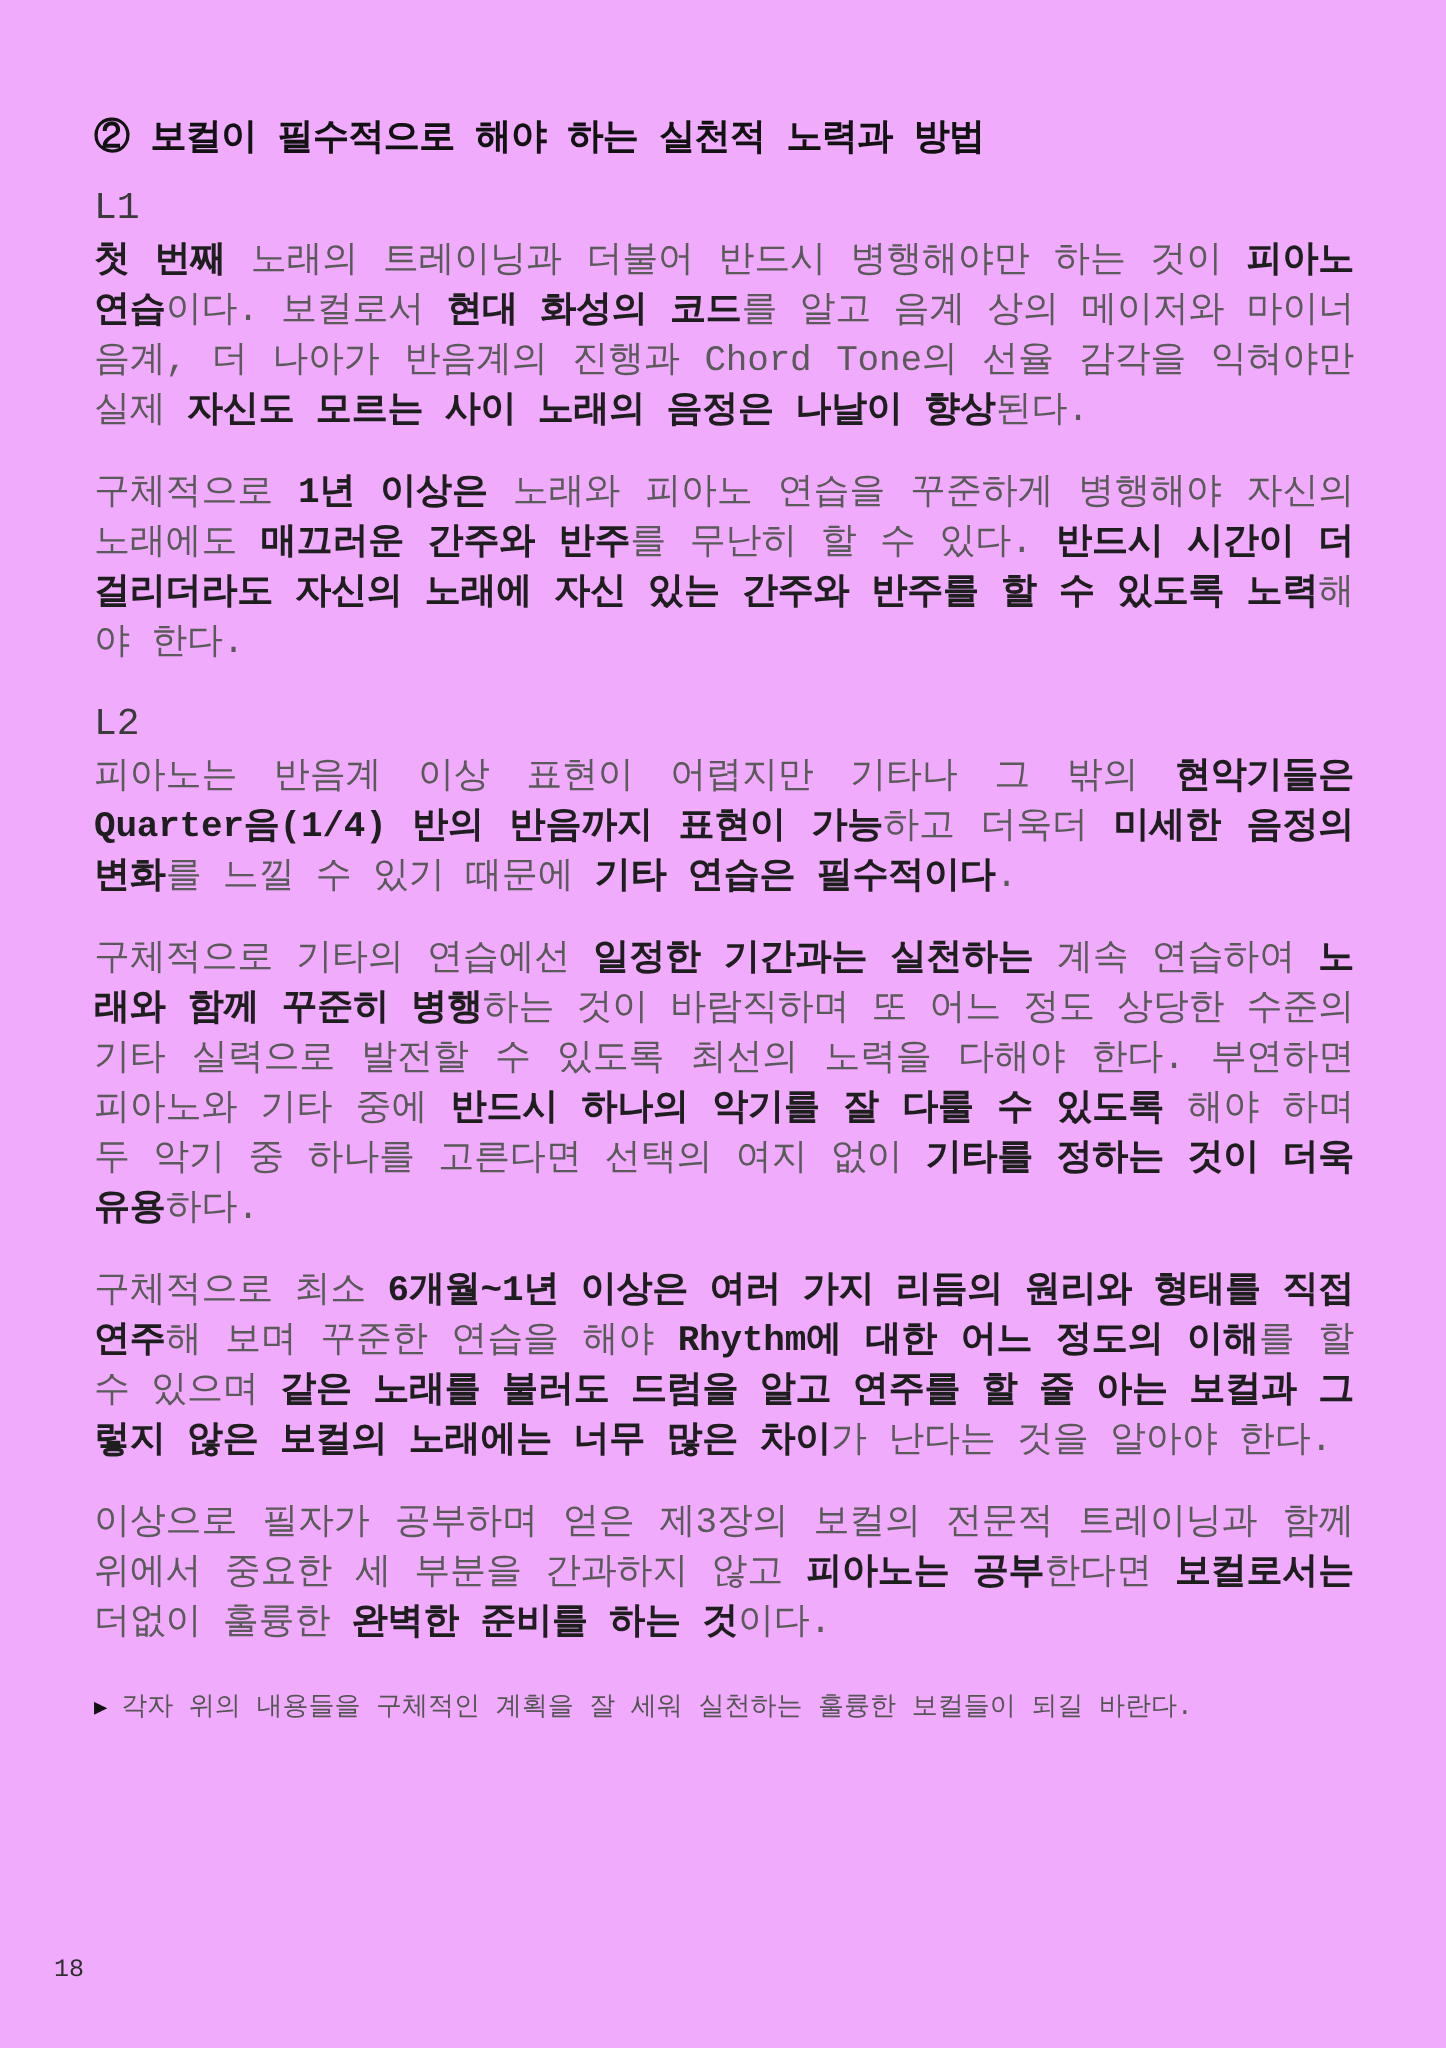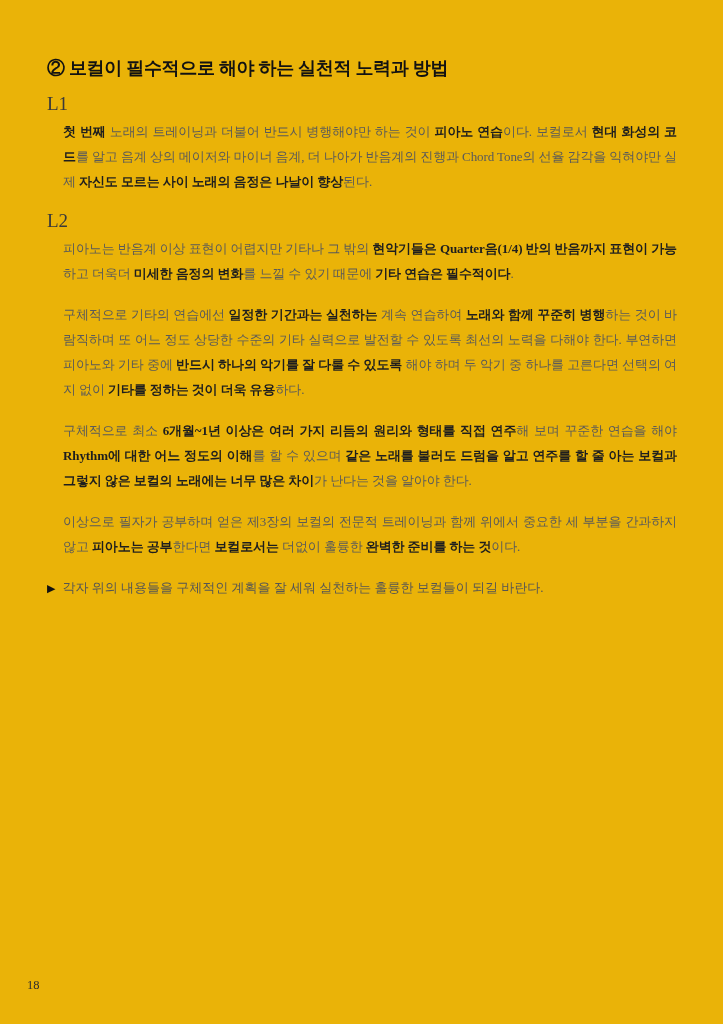--- a/index.html
+++ b/index.html
@@ -1,51 +1,52 @@
 <!DOCTYPE html>
 <html><head>
 <meta charset="utf-8">
 <style>
   * { margin:0; padding:0; box-sizing:border-box; }
   html,body { background:#ffffff; }
   .page {
-    width:723px; height:1024px; background:#eab308; position:relative;
-    font-family:Liberation Serif, serif;
+    width:723px; height:1024px; background:#f0abfc; position:relative;
+    font-family:Liberation Mono, monospace;
     padding:56px 46px 0 47px; overflow:hidden;
   }
   .title {
     font-size:18px; font-weight:800; color:#121212;
     letter-spacing:-0.3px; margin:0 0 12px 0;
   }
   .sec-label {
     font-size:19px; font-weight:400; color:#3a3a3a;
     margin:13px 0 4px 0;
   }
   .para {
-    font-size:13px; line-height:25px; color:#5a5a5a;
-    text-align:justify; margin:0 0 16px 16px; letter-spacing:-0.1px;
+    font-size:18px; line-height:25px; color:#5a5a5a;
+    text-align:justify; margin:0 0 16px 0; letter-spacing:-0.1px;
   }
   .para .b { font-weight:700; color:#1e1e1e; }
   .bullet-row {
     font-size:13px; line-height:25px; color:#555555; margin-top:8px;
   }
   .bullet-row .arrow { color:#111111; font-size:11px; margin-right:7px; }
   .page-number {
     position:absolute; left:27px; top:978px;
     font-size:12.5px; color:#2f2f2f;
   }
 </style>
 </head>
 <body>
 
 <div class="page">
   <h1 class="title">② 보컬이 필수적으로 해야 하는 실천적 노력과 방법</h1>
   <div>
       <div class="sec-label">L1</div>
       <p class="para"><span class="b">첫 번째</span><span> 노래의 트레이닝과 더불어 반드시 병행해야만 하는 것이 </span><span class="b">피아노 연습</span><span>이다. 보컬로서 </span><span class="b">현대 화성의 코드</span><span>를 알고 음계 상의 메이저와 마이너 음계, 더 나아가 반음계의 진행과 Chord Tone의 선율 감각을 익혀야만 실제 </span><span class="b">자신도 모르는 사이 노래의 음정은 나날이 향상</span><span>된다.</span></p>
+      <p class="para"><span>구체적으로 </span><span class="b">1년 이상은</span><span> 노래와 피아노 연습을 꾸준하게 병행해야 자신의 노래에도 </span><span class="b">매끄러운 간주와 반주</span><span>를 무난히 할 수 있다. </span><span class="b">반드시 시간이 더 걸리더라도 자신의 노래에 자신 있는 간주와 반주를 할 수 있도록 노력</span><span>해야 한다.</span></p>
       <div class="sec-label">L2</div>
       <p class="para"><span>피아노는 반음계 이상 표현이 어렵지만 기타나 그 밖의 </span><span class="b">현악기들은 Quarter음(1/4) 반의 반음까지 표현이 가능</span><span>하고 더욱더 </span><span class="b">미세한 음정의 변화</span><span>를 느낄 수 있기 때문에 </span><span class="b">기타 연습은 필수적이다</span><span>.</span></p>
       <p class="para"><span>구체적으로 기타의 연습에선 </span><span class="b">일정한 기간과는 실천하는</span><span> 계속 연습하여 </span><span class="b">노래와 함께 꾸준히 병행</span><span>하는 것이 바람직하며 또 어느 정도 상당한 수준의 기타 실력으로 발전할 수 있도록 최선의 노력을 다해야 한다. 부연하면 피아노와 기타 중에 </span><span class="b">반드시 하나의 악기를 잘 다룰 수 있도록</span><span> 해야 하며 두 악기 중 하나를 고른다면 선택의 여지 없이 </span><span class="b">기타를 정하는 것이 더욱 유용</span><span>하다.</span></p>
       <p class="para"><span>구체적으로 최소 </span><span class="b">6개월~1년 이상은 여러 가지 리듬의 원리와 형태를 직접 연주</span><span>해 보며 꾸준한 연습을 해야 </span><span class="b">Rhythm에 대한 어느 정도의 이해</span><span>를 할 수 있으며 </span><span class="b">같은 노래를 불러도 드럼을 알고 연주를 할 줄 아는 보컬과 그렇지 않은 보컬의 노래에는 너무 많은 차이</span><span>가 난다는 것을 알아야 한다.</span></p>
       <p class="para"><span>이상으로 필자가 공부하며 얻은 제3장의 보컬의 전문적 트레이닝과 함께 위에서 중요한 세 부분을 간과하지 않고 </span><span class="b">피아노는 공부</span><span>한다면 </span><span class="b">보컬로서는</span><span> 더없이 훌륭한 </span><span class="b">완벽한 준비를 하는 것</span><span>이다.</span></p>
     </div>
   <div class="bullet-row">
     <span class="arrow">▶</span><span>각자 위의 내용들을 구체적인 계획을 잘 세워 실천하는 훌륭한 보컬들이 되길 바란다.</span>
   </div>
   <div class="page-number">18</div>

